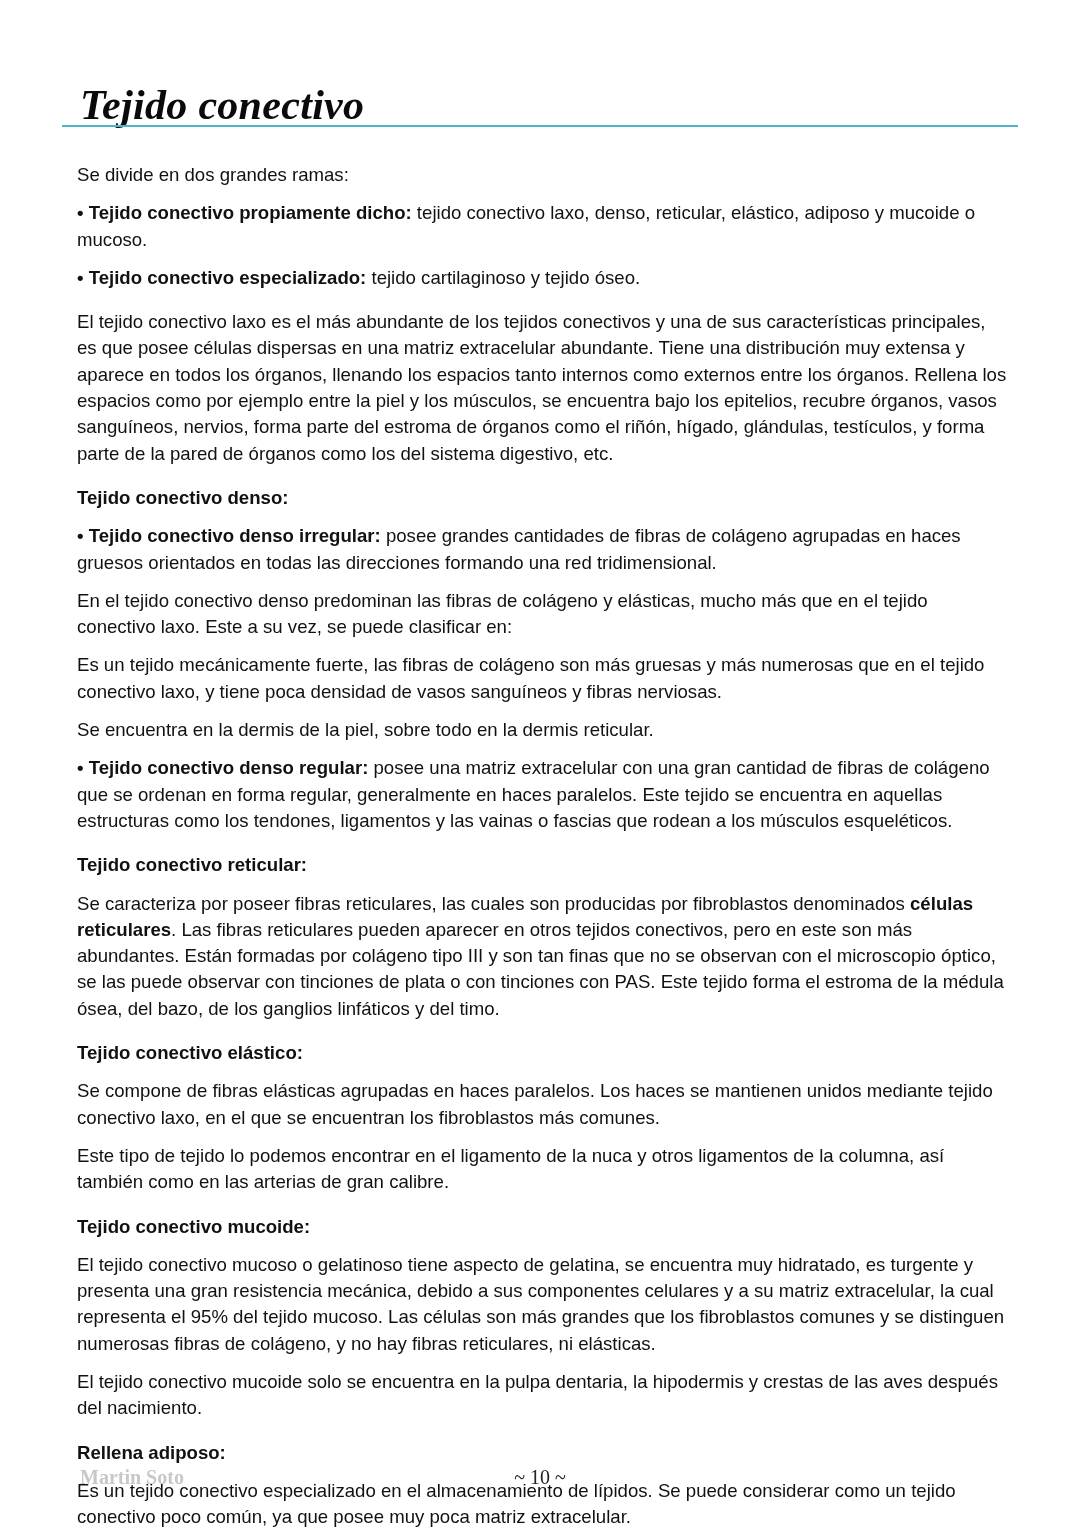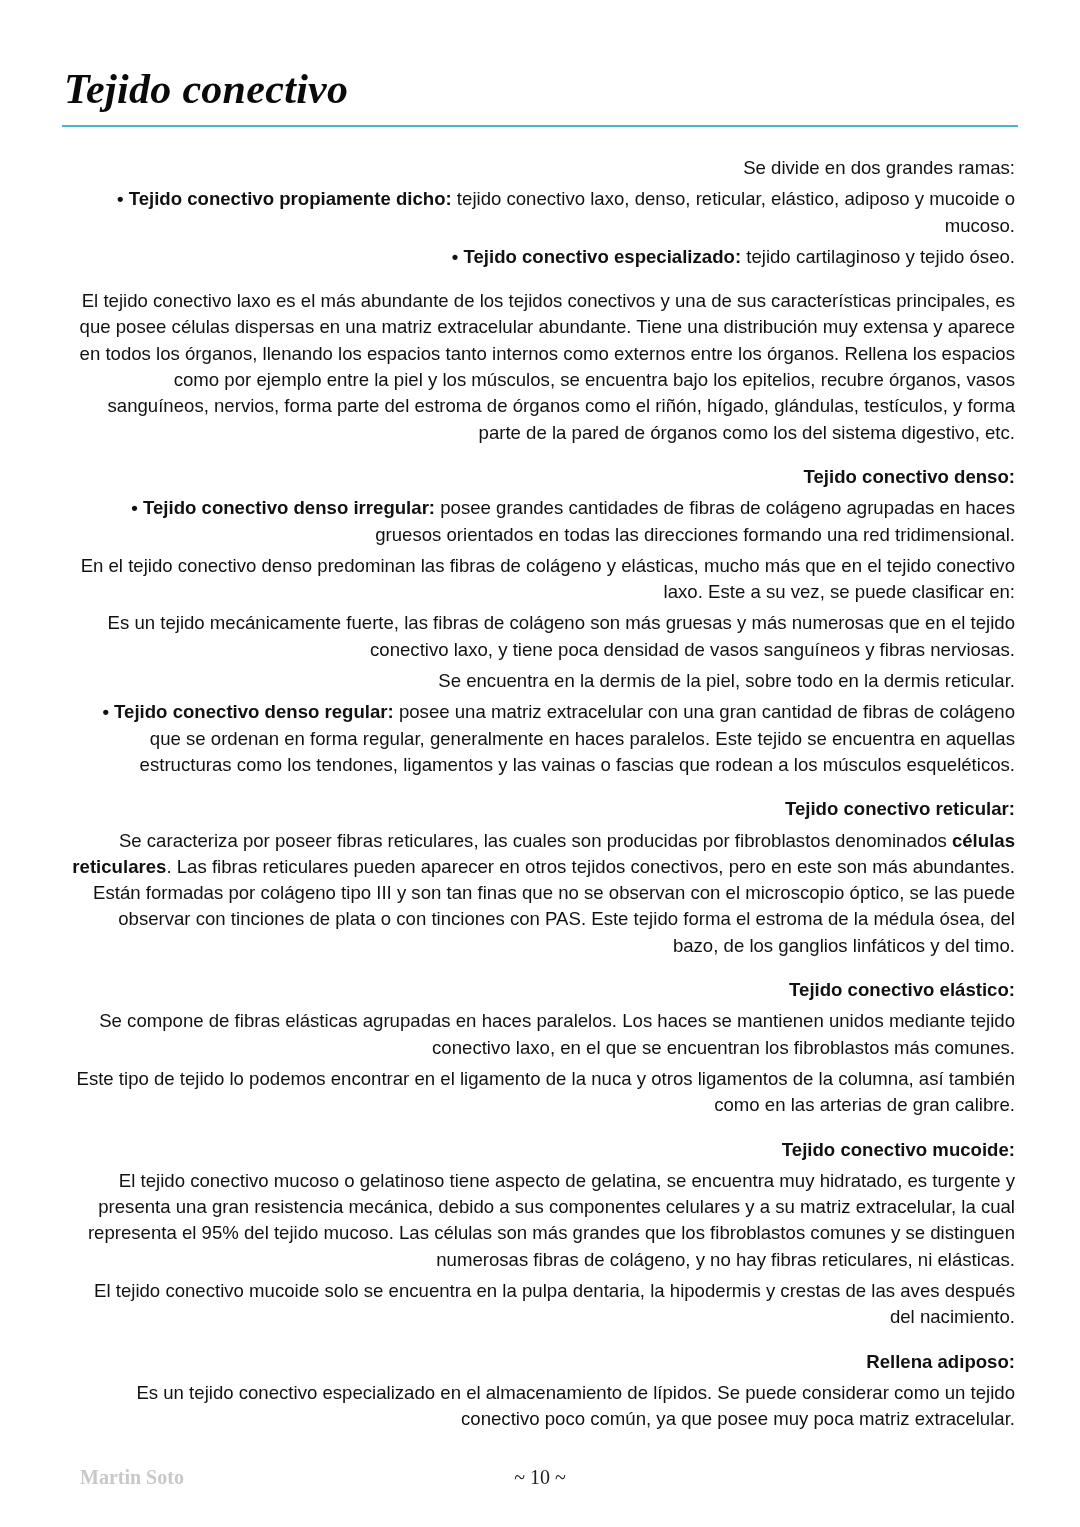--- a/index.html
+++ b/index.html
@@ -11,21 +11,21 @@
     width: 1080px;
     height: 1527px;
     position: relative;
     overflow: hidden;
     color: #111111;
   }
   .title {
     position: absolute;
     left: 64px;
     top: 62px;
-    margin: 0;
+    margin: 16px;
     font-family: "Liberation Serif", "DejaVu Serif", serif;
     font-weight: bold;
     font-style: italic;
     font-size: 42px;
     line-height: 54px;
     color: #0a0a0a;
     letter-spacing: 0.3px;
   }
   .rule {
     position: absolute;
@@ -42,22 +42,21 @@
     width: 955px;
     font-family: "Liberation Sans", "DejaVu Sans", sans-serif;
     font-size: 18.6px;
     line-height: 26.3px;
     color: #111111;
   }
   .section {
     margin: 0 0 18px 0;
   }
   .section p {
-    margin: 5px;
-    text-align: right;
+    margin: 12px;
   }
   .heading {
     font-weight: bold;
     margin: 0;
   }
   b, .bold {
     font-weight: bold;
   }
   .footer-author {
     position: absolute;

